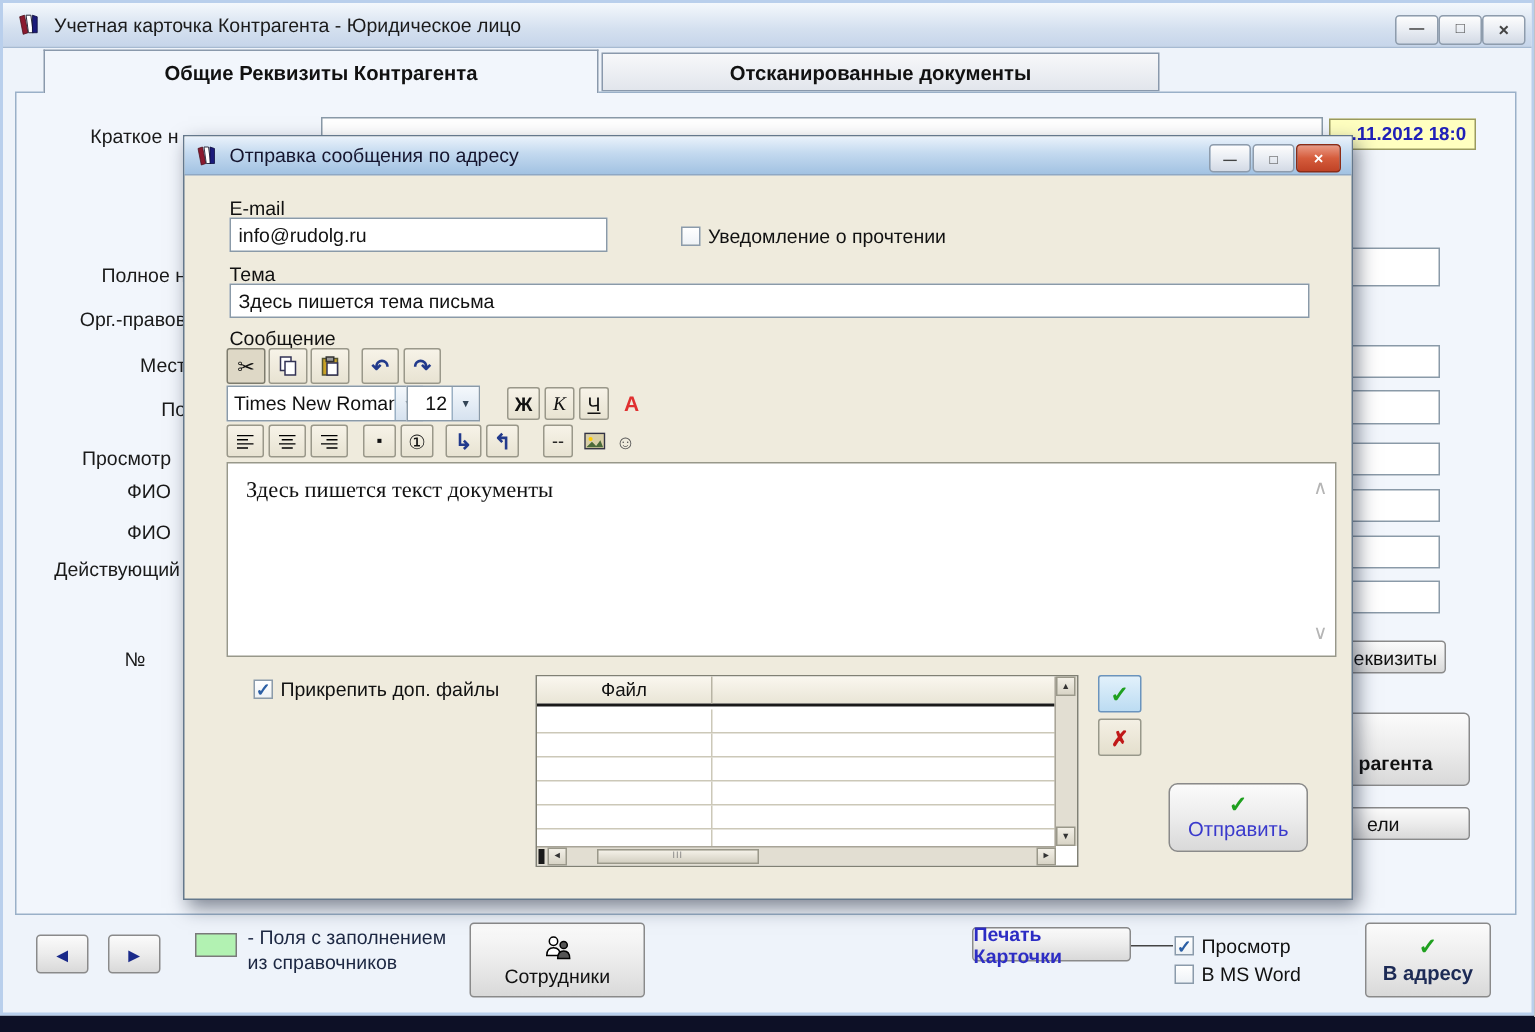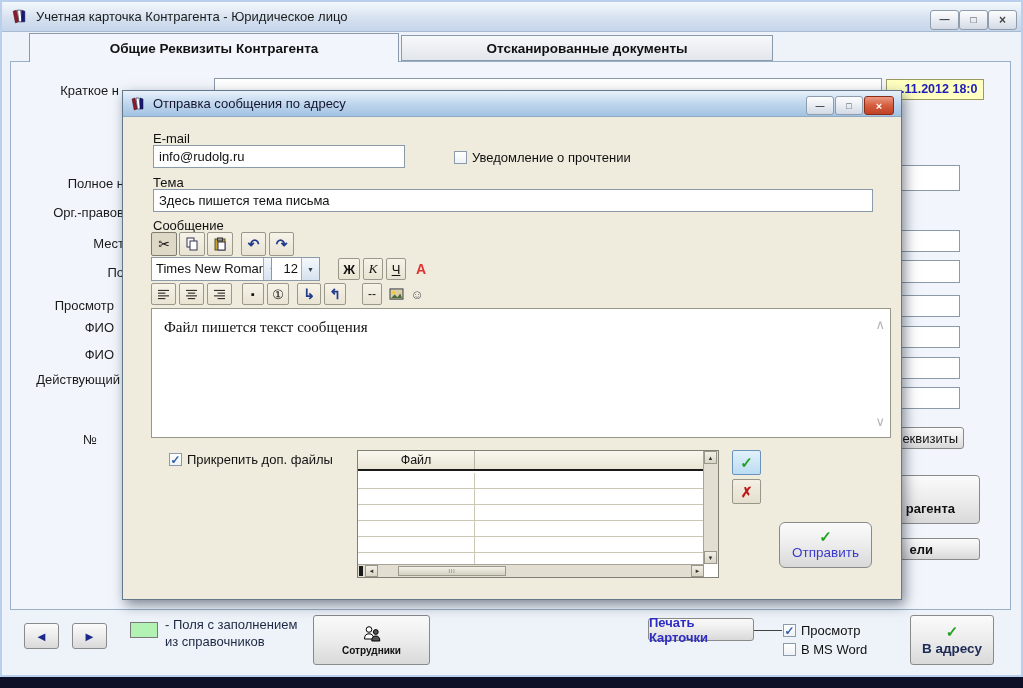--- a/index.html
+++ b/index.html
@@ -53,21 +53,21 @@
   .okbtn{position:absolute;left:609px;top:359px;width:29px;height:25px;background:linear-gradient(#e2f1fb,#bcdcf2);border:1px solid #6a94be;border-radius:2px;display:flex;align-items:center;justify-content:center;font-size:15px;font-weight:bold;box-sizing:border-box}
   .delbtn{position:absolute;left:609px;top:388px;width:29px;height:25px;background:linear-gradient(#f4f0e4,#e4dfcd);border:1px solid #98988a;border-radius:2px;display:flex;align-items:center;justify-content:center;font-size:14px;font-weight:bold;box-sizing:border-box}
   .sendbtn{position:absolute;left:656px;top:431px;width:93px;height:46px;border-radius:6px;display:flex;flex-direction:column;align-items:center;justify-content:center;gap:1px}
   .grncheck{font-size:15px;font-weight:bold;line-height:14px}
   .sendlbl{font-size:13.5px}
   
   .navbtn{position:absolute;top:621px;width:35px;height:26px;display:flex;align-items:center;justify-content:center;font-size:13px;color:#1a2a8a}
   .swatch{position:absolute;left:128px;top:620px;width:28px;height:16px;border:1px solid #7a7a7a;box-sizing:border-box}
   .legend{position:absolute;font-size:13px;color:#1c2742}
   .bigbtn{position:absolute;top:613px;height:50px;display:flex;flex-direction:column;align-items:center;justify-content:center;gap:2px}
-  .bigbtn .blabel{font-size:10px;font-weight:bold;color:#111}
+  .bigbtn .blabel{font-size:13px;font-weight:normal;color:#111}
   .printbtn{position:absolute;left:646px;top:616px;width:106px;height:23px;display:flex;align-items:center;justify-content:center;font-size:13px;font-weight:bold;color:#2d2dc4}
   .connector{position:absolute;left:752px;top:628px;width:28px;height:1px;background:#444}
   .jrnlbl{font-size:13.5px;font-weight:bold;color:#1c2a55}
 </style>
 </head>
 <body>
 
 <div class="screen">
   <div class="window">
 
@@ -120,21 +120,21 @@
     <div class="bgtxt" style="left:820px;top:355px;width:138px;height:22px"></div>
     <div class="bgtxt" style="left:820px;top:385px;width:138px;height:22px"></div>
 
     <div class="btn bgbtn" style="left:830px;top:425px;width:132px;height:22px;display:flex;align-items:center;justify-content:flex-end;padding-right:5px">
         <span>е реквизиты</span>
       </div>
     <div class="btn bgbtn" style="left:760px;top:473px;width:218px;height:49px;border-radius:4px;display:flex;align-items:flex-end;justify-content:flex-end;padding:0 24px 7px 0">
         <span style="font-weight:bold">рагента</span>
       </div>
     <div class="btn bgbtn" style="left:760px;top:536px;width:218px;height:22px;display:flex;align-items:center;justify-content:flex-end;padding-right:46px">
-        <span style="font-weight:bold">ели</span>
+        <span style="font-weight:normal">ели</span>
       </div>
 
     <div class="btn navbtn" style="left:22px">
         <span>◄</span>
       </div>
     <div class="btn navbtn" style="left:70px">
         <span>►</span>
       </div>
     <div class="swatch" style="background:#b2f2b2"></div>
     <span class="legend" style="left:163px;top:615px">- Поля с заполнением</span>
@@ -280,21 +280,21 @@
           <rect x="1" y="1" width="14" height="11" fill="#d8cfa8" stroke="#334"></rect>
           <circle cx="5" cy="5" r="1.5" fill="#fc0"></circle>
           <path d="M2 11 L6 7 L9 10 L12 6 L14 11 Z" fill="#4a6a3a"></path>
         </svg>
       </div>
     <div class="flat" style="left:286px;top:193px;width:16px;height:20px;color:#555">
         <span style="font-size:13px">☺</span>
       </div>
 
     <div class="msgarea">
-      <span class="msgtext">Файл пишется текст сообщения</span>
+      <span class="msgtext">Здесь пишется текст документы</span>
       <span class="chev" style="top:8px"><span>∧</span></span>
       <span class="chev" style="bottom:8px"><span>∨</span></span>
     </div>
 
     <div class="cb" style="left:46px;top:362px">
         <span class="mark">✓</span>
       </div>
     <span class="cblbl" style="left:64px;top:361px">Прикрепить доп. файлы</span>
 
     <div class="ftable">

